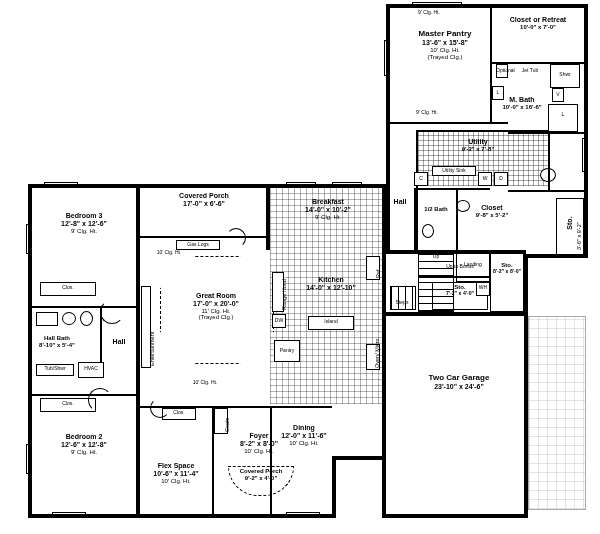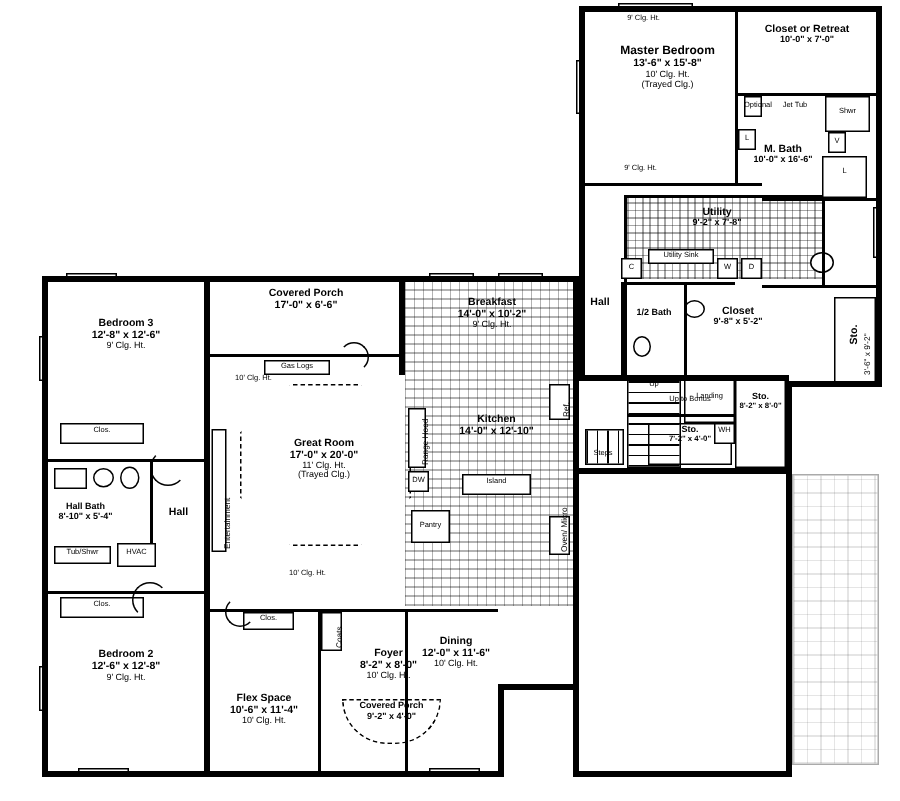--- a/index.html
+++ b/index.html
@@ -224,20 +224,24 @@
   <div class="lbl f6" style="left:490px;top:262px;width:34px;">
     <div class="n">Sto.</div>
     <div class="d f5">8'-2" x 8'-0"</div>
   </div>
 
   <div class="box" style="left:556px;top:198px;width:28px;height:58px;"></div>
   <div class="vert7" style="left:566px;top:250px;width:54px;">Sto.</div>
   <div class="vert" style="left:576px;top:250px;">3'-6" x 9'-2"</div>
 
   <div class="grid-g" style="left:528px;top:316px;width:58px;height:194px;border:1px solid #aaa;"></div>
+  <div class="lbl f8" style="left:390px;top:374px;width:138px;">
+    <div class="n">Two Car Garage</div>
+    <div class="d f7">23'-10" x 24'-6"</div>
+  </div>
 
   <div class="thin" style="left:416px;top:188px;width:2px;height:62px;"></div>
   <div class="thin" style="left:418px;top:188px;width:72px;height:2px;"></div>
   <div class="lbl f6" style="left:418px;top:206px;width:36px;">
     <div class="n">1/2 Bath</div>
   </div>
   <div class="fixr" style="left:422px;top:224px;width:12px;height:14px;"></div>
   <div class="fixr" style="left:456px;top:200px;width:14px;height:12px;"></div>
 
   <div class="thin" style="left:456px;top:190px;width:2px;height:60px;"></div>
@@ -257,21 +261,21 @@
   <div class="tiny" style="left:432px;top:168px;width:44px;">Utility Sink</div>
   <div class="box fillw" style="left:478px;top:172px;width:14px;height:14px;"></div>
   <div class="tiny" style="left:478px;top:176px;width:14px;">W</div>
   <div class="box fillw" style="left:494px;top:172px;width:14px;height:14px;"></div>
   <div class="tiny" style="left:494px;top:176px;width:14px;">D</div>
   <div class="box fillw" style="left:414px;top:172px;width:14px;height:14px;"></div>
   <div class="tiny" style="left:414px;top:176px;width:14px;">C</div>
 
   <div class="thin" style="left:390px;top:122px;width:118px;height:2px;"></div>
   <div class="lbl f8" style="left:392px;top:30px;width:106px;">
-    <div class="n">Master Bedroom</div>
+    <div class="n">Master Pantry</div>
     <div class="d f7">13'-6" x 15'-8"</div>
     <div class="c f6">10' Clg. Ht.</div>
     <div class="c f6">(Trayed Clg.)</div>
   </div>
   <div class="tiny" style="left:400px;top:10px;width:58px;">9' Clg. Ht.</div>
   <div class="tiny" style="left:398px;top:110px;width:58px;">9' Clg. Ht.</div>
   <div class="box" style="left:412px;top:2px;width:50px;height:6px;"></div>
   <div class="box" style="left:384px;top:40px;width:6px;height:36px;"></div>
 
   <div class="thin" style="left:490px;top:8px;width:2px;height:116px;"></div>

